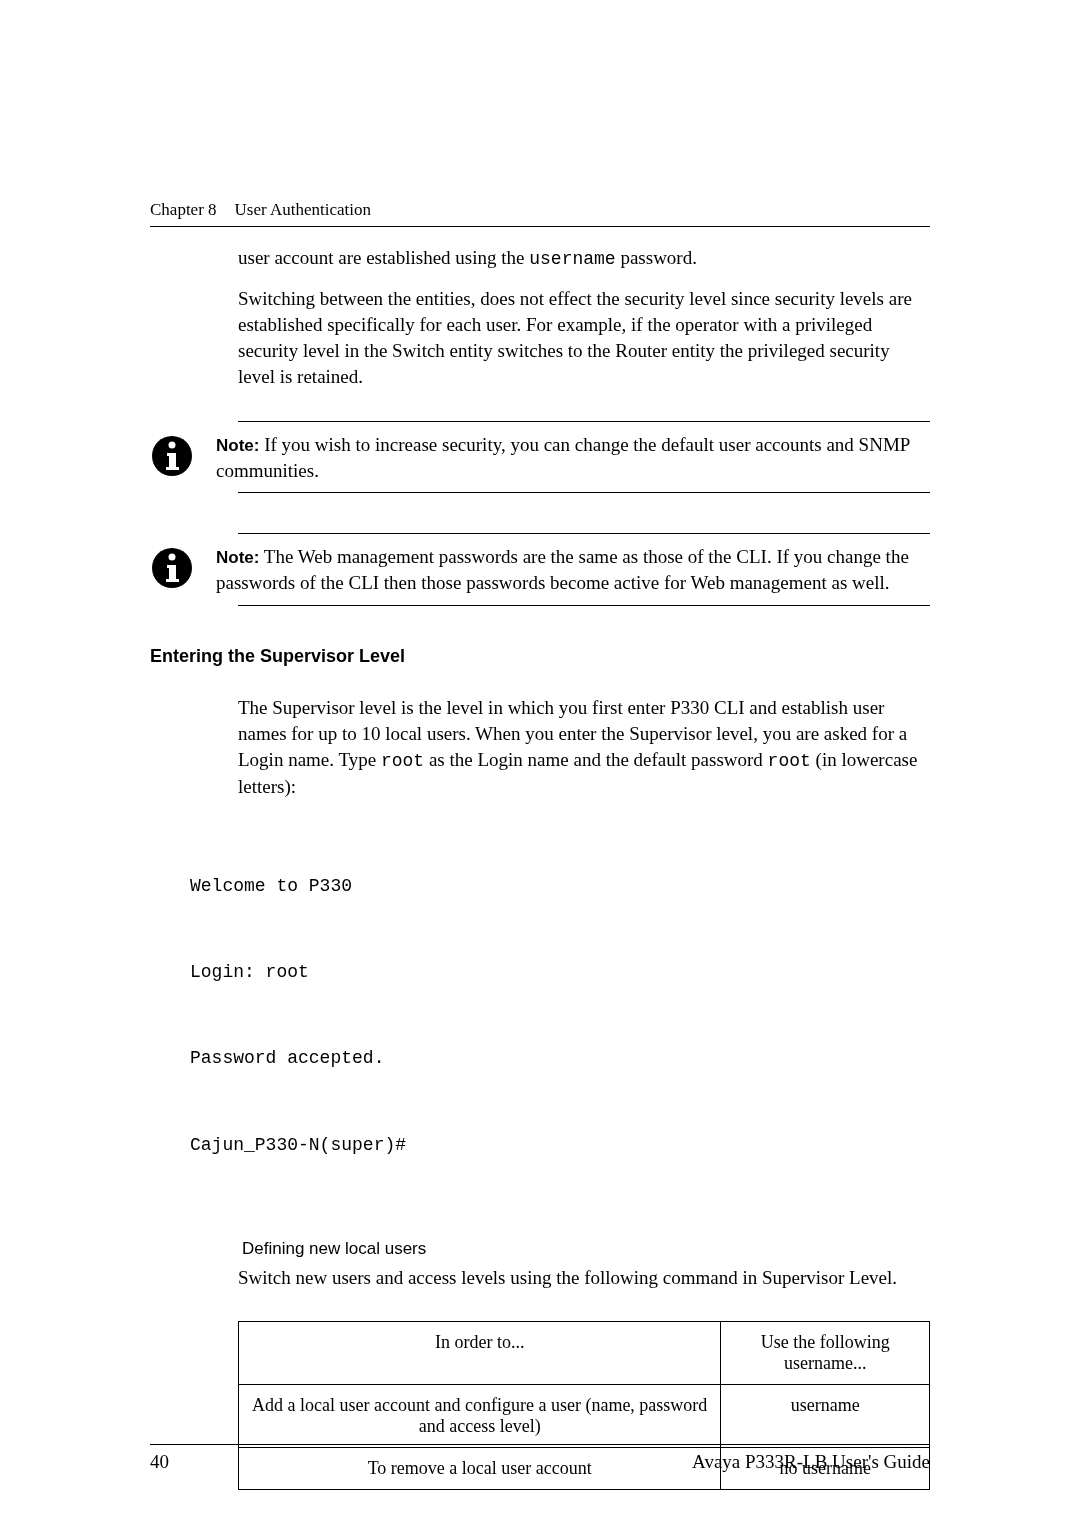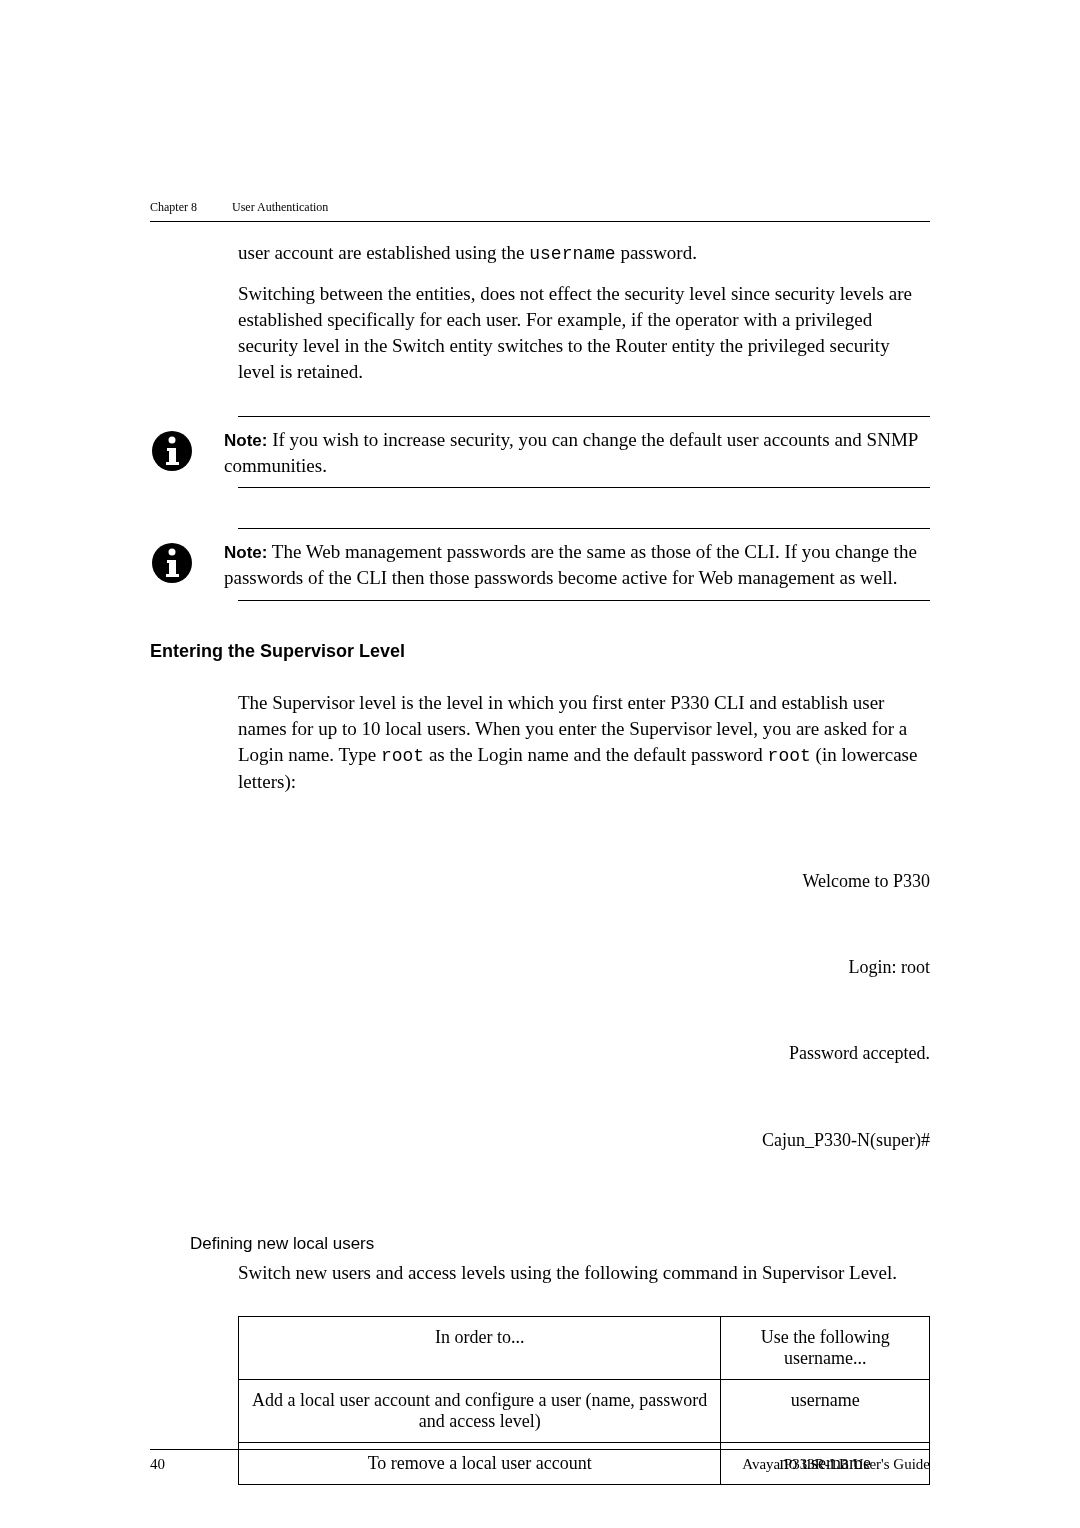--- a/index.html
+++ b/index.html
@@ -11,22 +11,22 @@
     width: 1080px;
     height: 1528px;
     position: relative;
   }
   .page {
     padding: 200px 150px 60px 150px;
   }
   .header-row {
     display: flex;
     align-items: baseline;
-    gap: 35px;
-    font-size: 12px;
+    gap: 18px;
+    font-size: 17px;
     margin-bottom: 6px;
   }
   .header-chapter { font-family: "Palatino Linotype", Georgia, serif; }
   .header-title { font-family: "Palatino Linotype", Georgia, serif; }
   .hr { border: none; border-top: 1.5px solid #000; margin: 0 0 18px 0; }
 
   .body-text {
     font-size: 19px;
     line-height: 1.38;
     margin-left: 88px;
@@ -35,21 +35,21 @@
   .body-text .mono, .mono { font-family: "Courier New", Courier, monospace; font-size: 18px; }
 
   .note-block {
     margin-left: 88px;
     margin-top: 30px;
   }
   .note-hr { border: none; border-top: 1.3px solid #000; margin: 0; }
   .note-inner {
     display: flex;
     align-items: flex-start;
-    gap: 30px;
+    gap: 22px;
     padding: 10px 0 8px 0;
   }
   .note-icon {
     flex: 0 0 42px;
     margin-left: -88px;
     margin-top: 2px;
   }
   .note-text {
     font-size: 19px;
     line-height: 1.38;
@@ -59,33 +59,32 @@
   .section-heading {
     font-family: Arial, Helvetica, sans-serif;
     font-weight: bold;
     font-size: 18px;
     margin-top: 40px;
     margin-bottom: 28px;
   }
   .subheading {
     font-family: Arial, Helvetica, sans-serif;
     font-size: 17px;
-    margin-left: 40px;
+    margin-left: 92px;
     margin-top: 22px;
     margin-bottom: 6px;
   }
 
   .code-block {
     margin-left: 40px;
-    font-family: Liberation Serif, serif;
+    font-family: Liberation Mono, monospace;
     font-size: 18px;
     line-height: 1.6;
     margin-bottom: 14px;
     white-space: pre-wrap;
-    text-align: right;
   }
 
   table.cmd-table {
     margin-left: 88px;
     border-collapse: collapse;
     width: calc(100% - 88px);
     font-size: 18px;
     margin-top: 30px;
   }
   table.cmd-table th, table.cmd-table td {
@@ -99,21 +98,21 @@
   .footer {
     position: absolute;
     left: 150px;
     right: 150px;
     bottom: 55px;
   }
   .footer-hr { border: none; border-top: 1.3px solid #000; margin-bottom: 6px; }
   .footer-row {
     display: flex;
     justify-content: space-between;
-    font-size: 15px;
+    font-size: 19px;
   }
   .footer-right { font-family: "Palatino Linotype", Georgia, serif; }
 </style>
 </head>
 <body>
 
 <div class="page">
 
   <div class="header-row">
     <span class="header-chapter">Chapter 8</span>

